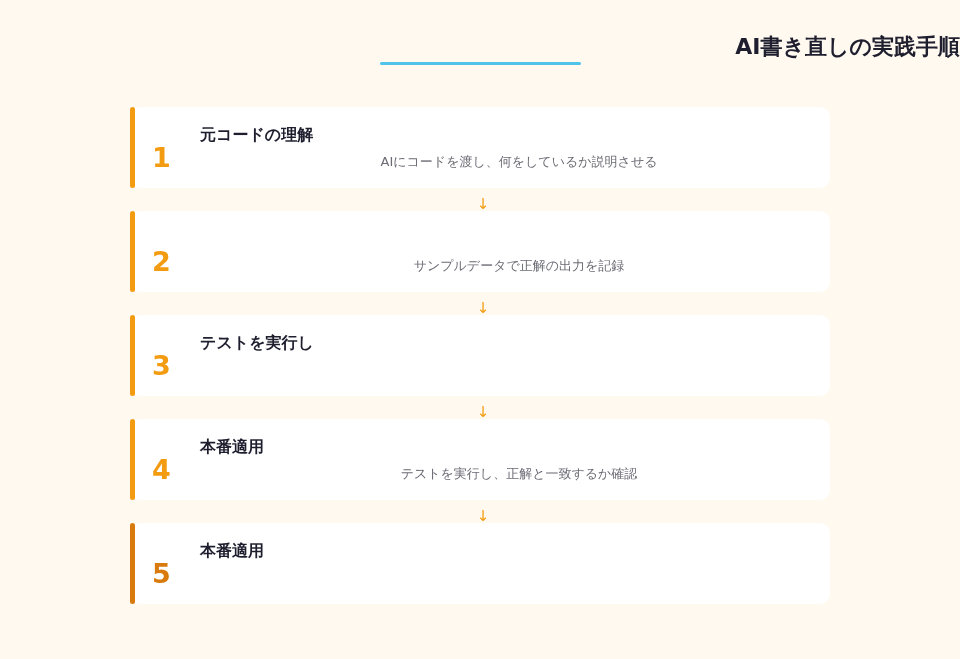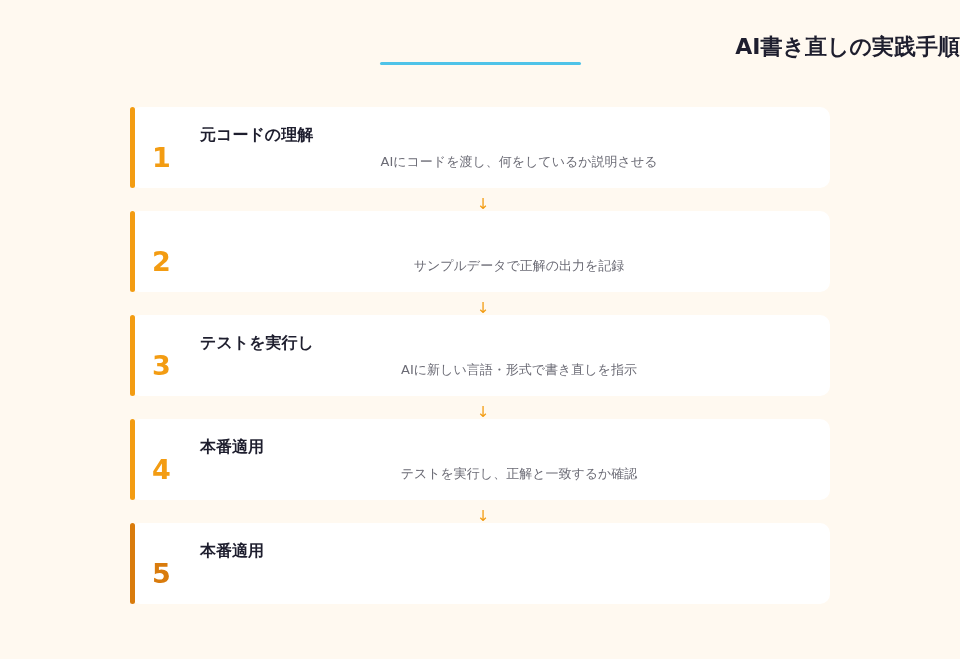--- a/index.html
+++ b/index.html
@@ -66,21 +66,20 @@
   <div class="bar"></div>
   <div class="num">2</div>
   <div class="desc">サンプルデータで正解の出力を記録</div>
 </div>
 <div class="arrow" style="top:300px;">↓</div>
 
 <div class="card" style="top:315px;">
   <div class="bar"></div>
   <div class="num">3</div>
   <div class="heading">テストを実行し</div>
-  <div class="desc">AIに新しい言語・形式で書き直しを指示</div>
 </div>
 <div class="arrow" style="top:404px;">↓</div>
 
 <div class="card" style="top:419px;">
   <div class="bar"></div>
   <div class="num">4</div>
   <div class="heading">本番適用</div>
   <div class="desc">テストを実行し、正解と一致するか確認</div>
 </div>
 <div class="arrow" style="top:508px;">↓</div>

